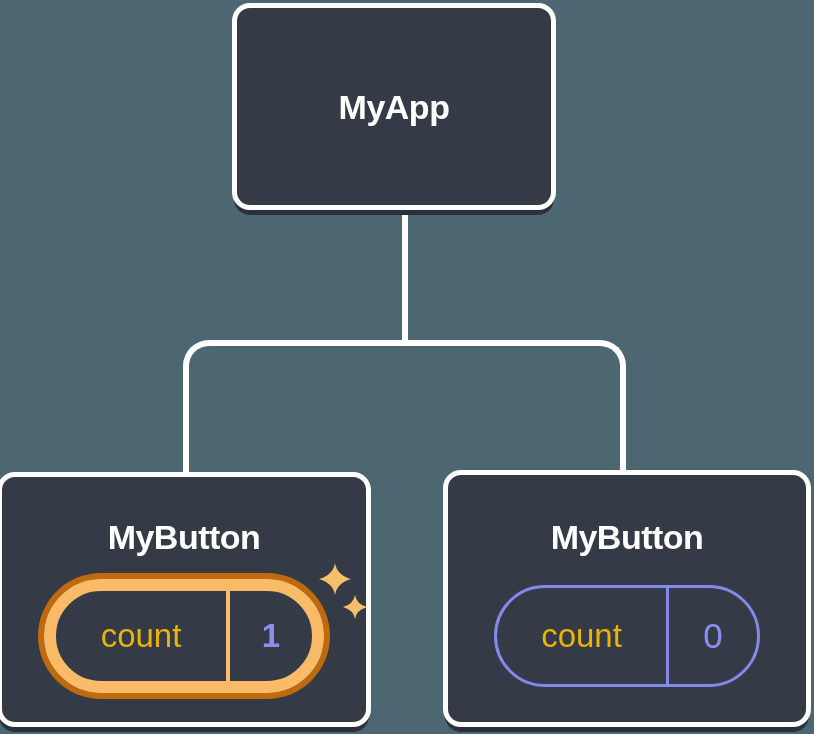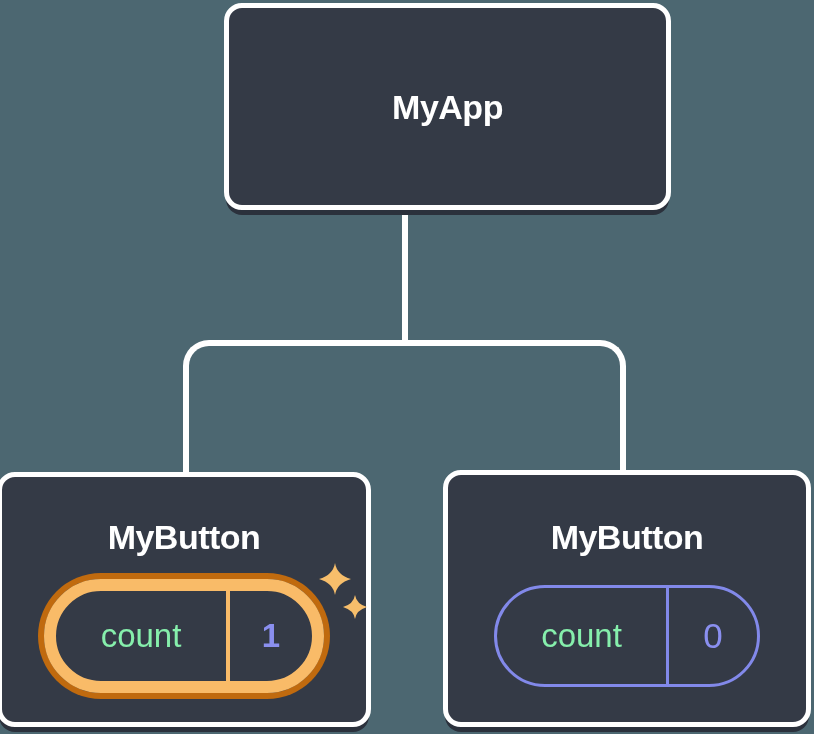--- a/index.html
+++ b/index.html
@@ -25,21 +25,21 @@
 
   
   .node {
     position:absolute; box-sizing:border-box;
     background:#343A46;
     border:5px solid #FFFFFF;
     border-radius:18px;
     box-shadow:0 7px 0 -2px #2B313C;
     display:flex; flex-direction:column; align-items:center;
   }
-  .node-root  { left:224px; top:3px;   width:447px; height:207px; justify-content:center; }
+  .node-root  { left:232px; top:3px;   width:324px; height:207px; justify-content:center; }
   .node-left  { left:-3px;  top:472px; width:374px; height:255px; padding-top:40px; }
   .node-right { left:443px; top:470px; width:368px; height:257px; padding-top:42px; }
 
   .node-label {
     color:#FFFFFF; font-size:34px; font-weight:700;
     line-height:40px; letter-spacing:-0.5px;
   }
 
   
   .pill {
@@ -50,21 +50,21 @@
     margin-top:22px; width:280px; height:114px;
     border:12px solid #F9BB68;
     box-shadow:0 0 0 6px #C06A0E;
   }
   .pill-plain {
     margin-top:28px; width:266px; height:102px;
     border:3px solid #8289EA;
   }
   .pill-key {
     display:flex; align-items:center; justify-content:center;
-    color:#86efac; font-size:33px;
+    color:#eab308; font-size:33px;
   }
   .pill-highlight .pill-key { width:170px; }
   .pill-plain     .pill-key { width:169px; }
   .pill-divider { flex:0 0 auto; }
   .pill-highlight .pill-divider { width:4px; background:#F9BB68; }
   .pill-plain     .pill-divider { width:3px; background:#8289EA; }
   .pill-value {
     flex:1; display:flex; align-items:center; justify-content:center;
     color:#8A8FEF; font-size:33px;
   }

